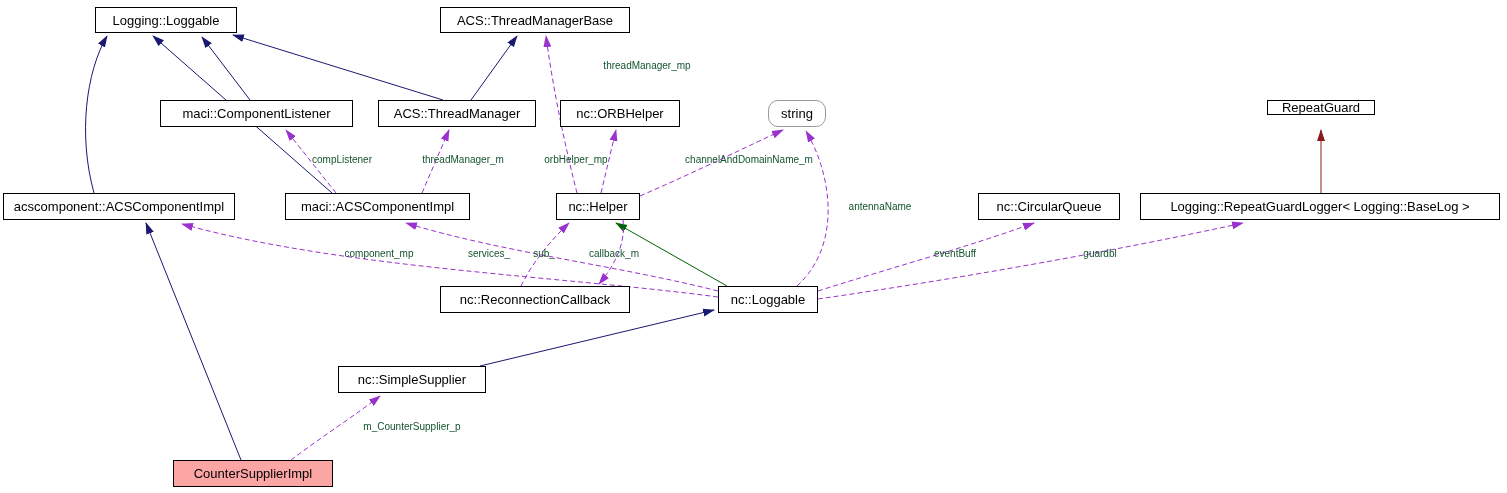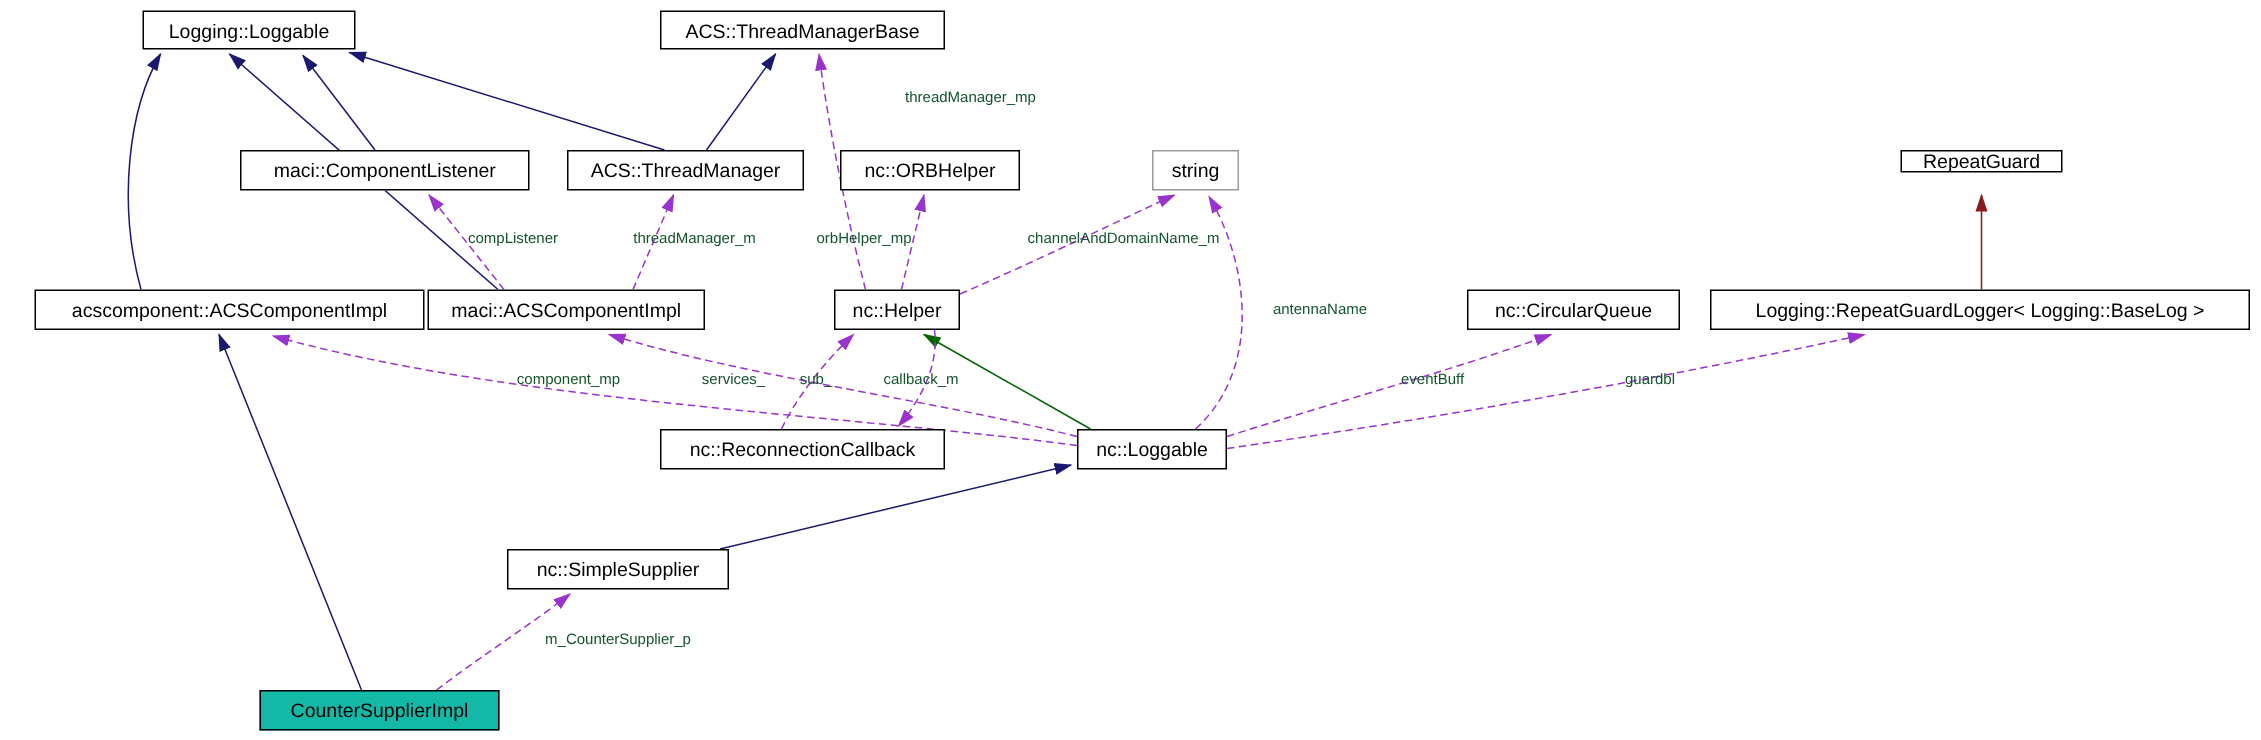--- a/index.html
+++ b/index.html
@@ -10,22 +10,22 @@
     font-family:Liberation Sans, sans-serif;
     overflow:hidden;
   }
   #edges{position:absolute;left:0;top:0;width:1507px;height:493px;}
   .node{
     position:absolute;box-sizing:border-box;
     border:1px solid #000;background:#fff;
     display:flex;align-items:center;justify-content:center;
     font-size:13px;color:#000;white-space:nowrap;padding:0 4px;
   }
-  .node.external{border-color:#9a9a9a;}
-  .node.focus{background:#14b8a6;}
+  .node.external{border-color:#9a9a9a;border-radius:10px;}
+  .node.focus{background:#fca5a5;}
   .edge-label{
     position:absolute;transform:translate(-50%,-50%);
     font-size:10px;color:#14532d;white-space:nowrap;line-height:1;
   }
   .e-inherit{stroke:#191970;fill:none;stroke-width:1;}
   .e-prot{stroke:#006400;fill:none;stroke-width:1;}
   .e-priv{stroke:#8b1a1a;fill:none;stroke-width:1;}
   .e-usage{stroke:#9a32cd;fill:none;stroke-width:1;stroke-dasharray:5,3;}
 </style>
 </head>
@@ -80,21 +80,21 @@
 
   <div class="node" style="left:95px;top:7px;width:142px;height:26px">Logging::Loggable</div>
   <div class="node" style="left:440px;top:7px;width:190px;height:26px">ACS::ThreadManagerBase</div>
 
   <div class="node" style="left:160px;top:100px;width:193px;height:27px">maci::ComponentListener</div>
   <div class="node" style="left:378px;top:100px;width:158px;height:27px">ACS::ThreadManager</div>
   <div class="node" style="left:560px;top:100px;width:120px;height:27px">nc::ORBHelper</div>
   <div class="node external" style="left:768px;top:100px;width:58px;height:27px">string</div>
   <div class="node" style="left:1267px;top:100px;width:108px;height:15px">RepeatGuard</div>
 
-  <div class="node" style="left:23px;top:193px;width:260px;height:27px">acscomponent::ACSComponentImpl</div>
+  <div class="node" style="left:3px;top:193px;width:232px;height:27px">acscomponent::ACSComponentImpl</div>
   <div class="node" style="left:285px;top:193px;width:185px;height:27px">maci::ACSComponentImpl</div>
   <div class="node" style="left:556px;top:193px;width:84px;height:27px">nc::Helper</div>
   <div class="node" style="left:978px;top:193px;width:142px;height:27px">nc::CircularQueue</div>
   <div class="node" style="left:1140px;top:193px;width:360px;height:27px">Logging::RepeatGuardLogger&lt; Logging::BaseLog &gt;</div>
 
   <div class="node" style="left:440px;top:286px;width:190px;height:27px">nc::ReconnectionCallback</div>
   <div class="node" style="left:718px;top:286px;width:100px;height:27px">nc::Loggable</div>
 
   <div class="node" style="left:338px;top:366px;width:148px;height:27px">nc::SimpleSupplier</div>
 

